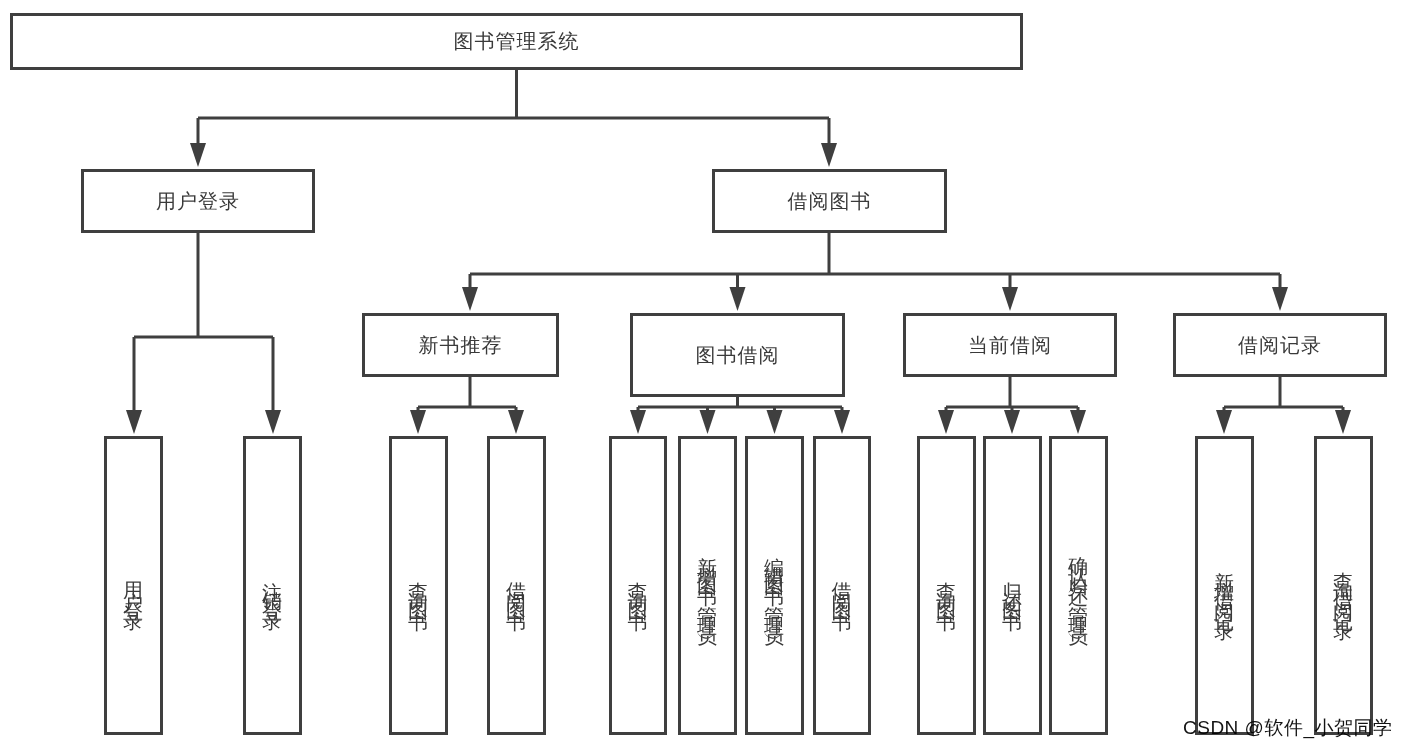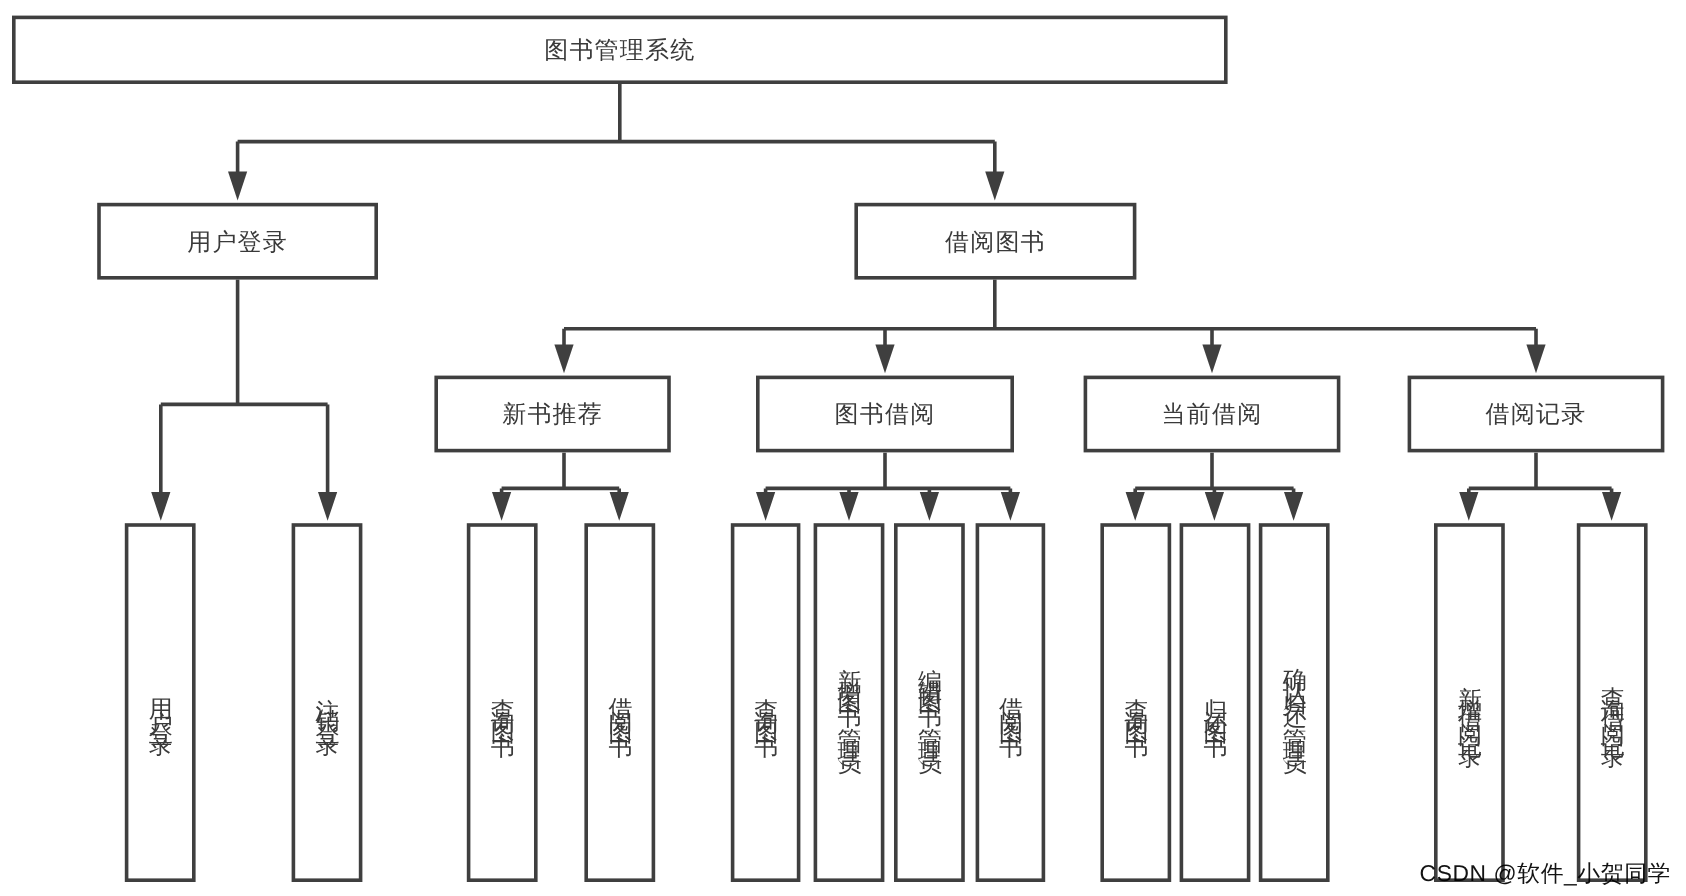--- a/index.html
+++ b/index.html
@@ -69,21 +69,21 @@
   <div class="node" style="left:81px;top:169px;width:234px;height:64px">
     <span>用户登录</span>
   </div>
   <div class="node" style="left:712px;top:169px;width:235px;height:64px">
     <span>借阅图书</span>
   </div>
 
   <div class="node" style="left:362px;top:313px;width:197px;height:64px">
     <span>新书推荐</span>
   </div>
-  <div class="node" style="left:630px;top:313px;width:215px;height:64px">
+  <div class="node" style="left:630px;top:313px;width:215px;height:84px">
     <span>图书借阅</span>
   </div>
   <div class="node" style="left:1173px;top:313px;width:214px;height:64px">
     <span>借阅记录</span>
   </div>
   <div class="node" style="left:903px;top:313px;width:214px;height:64px">
     <span>当前借阅</span>
   </div>
 
   <div class="node leaf" style="left:104px;top:436px;width:59px;height:299px">

